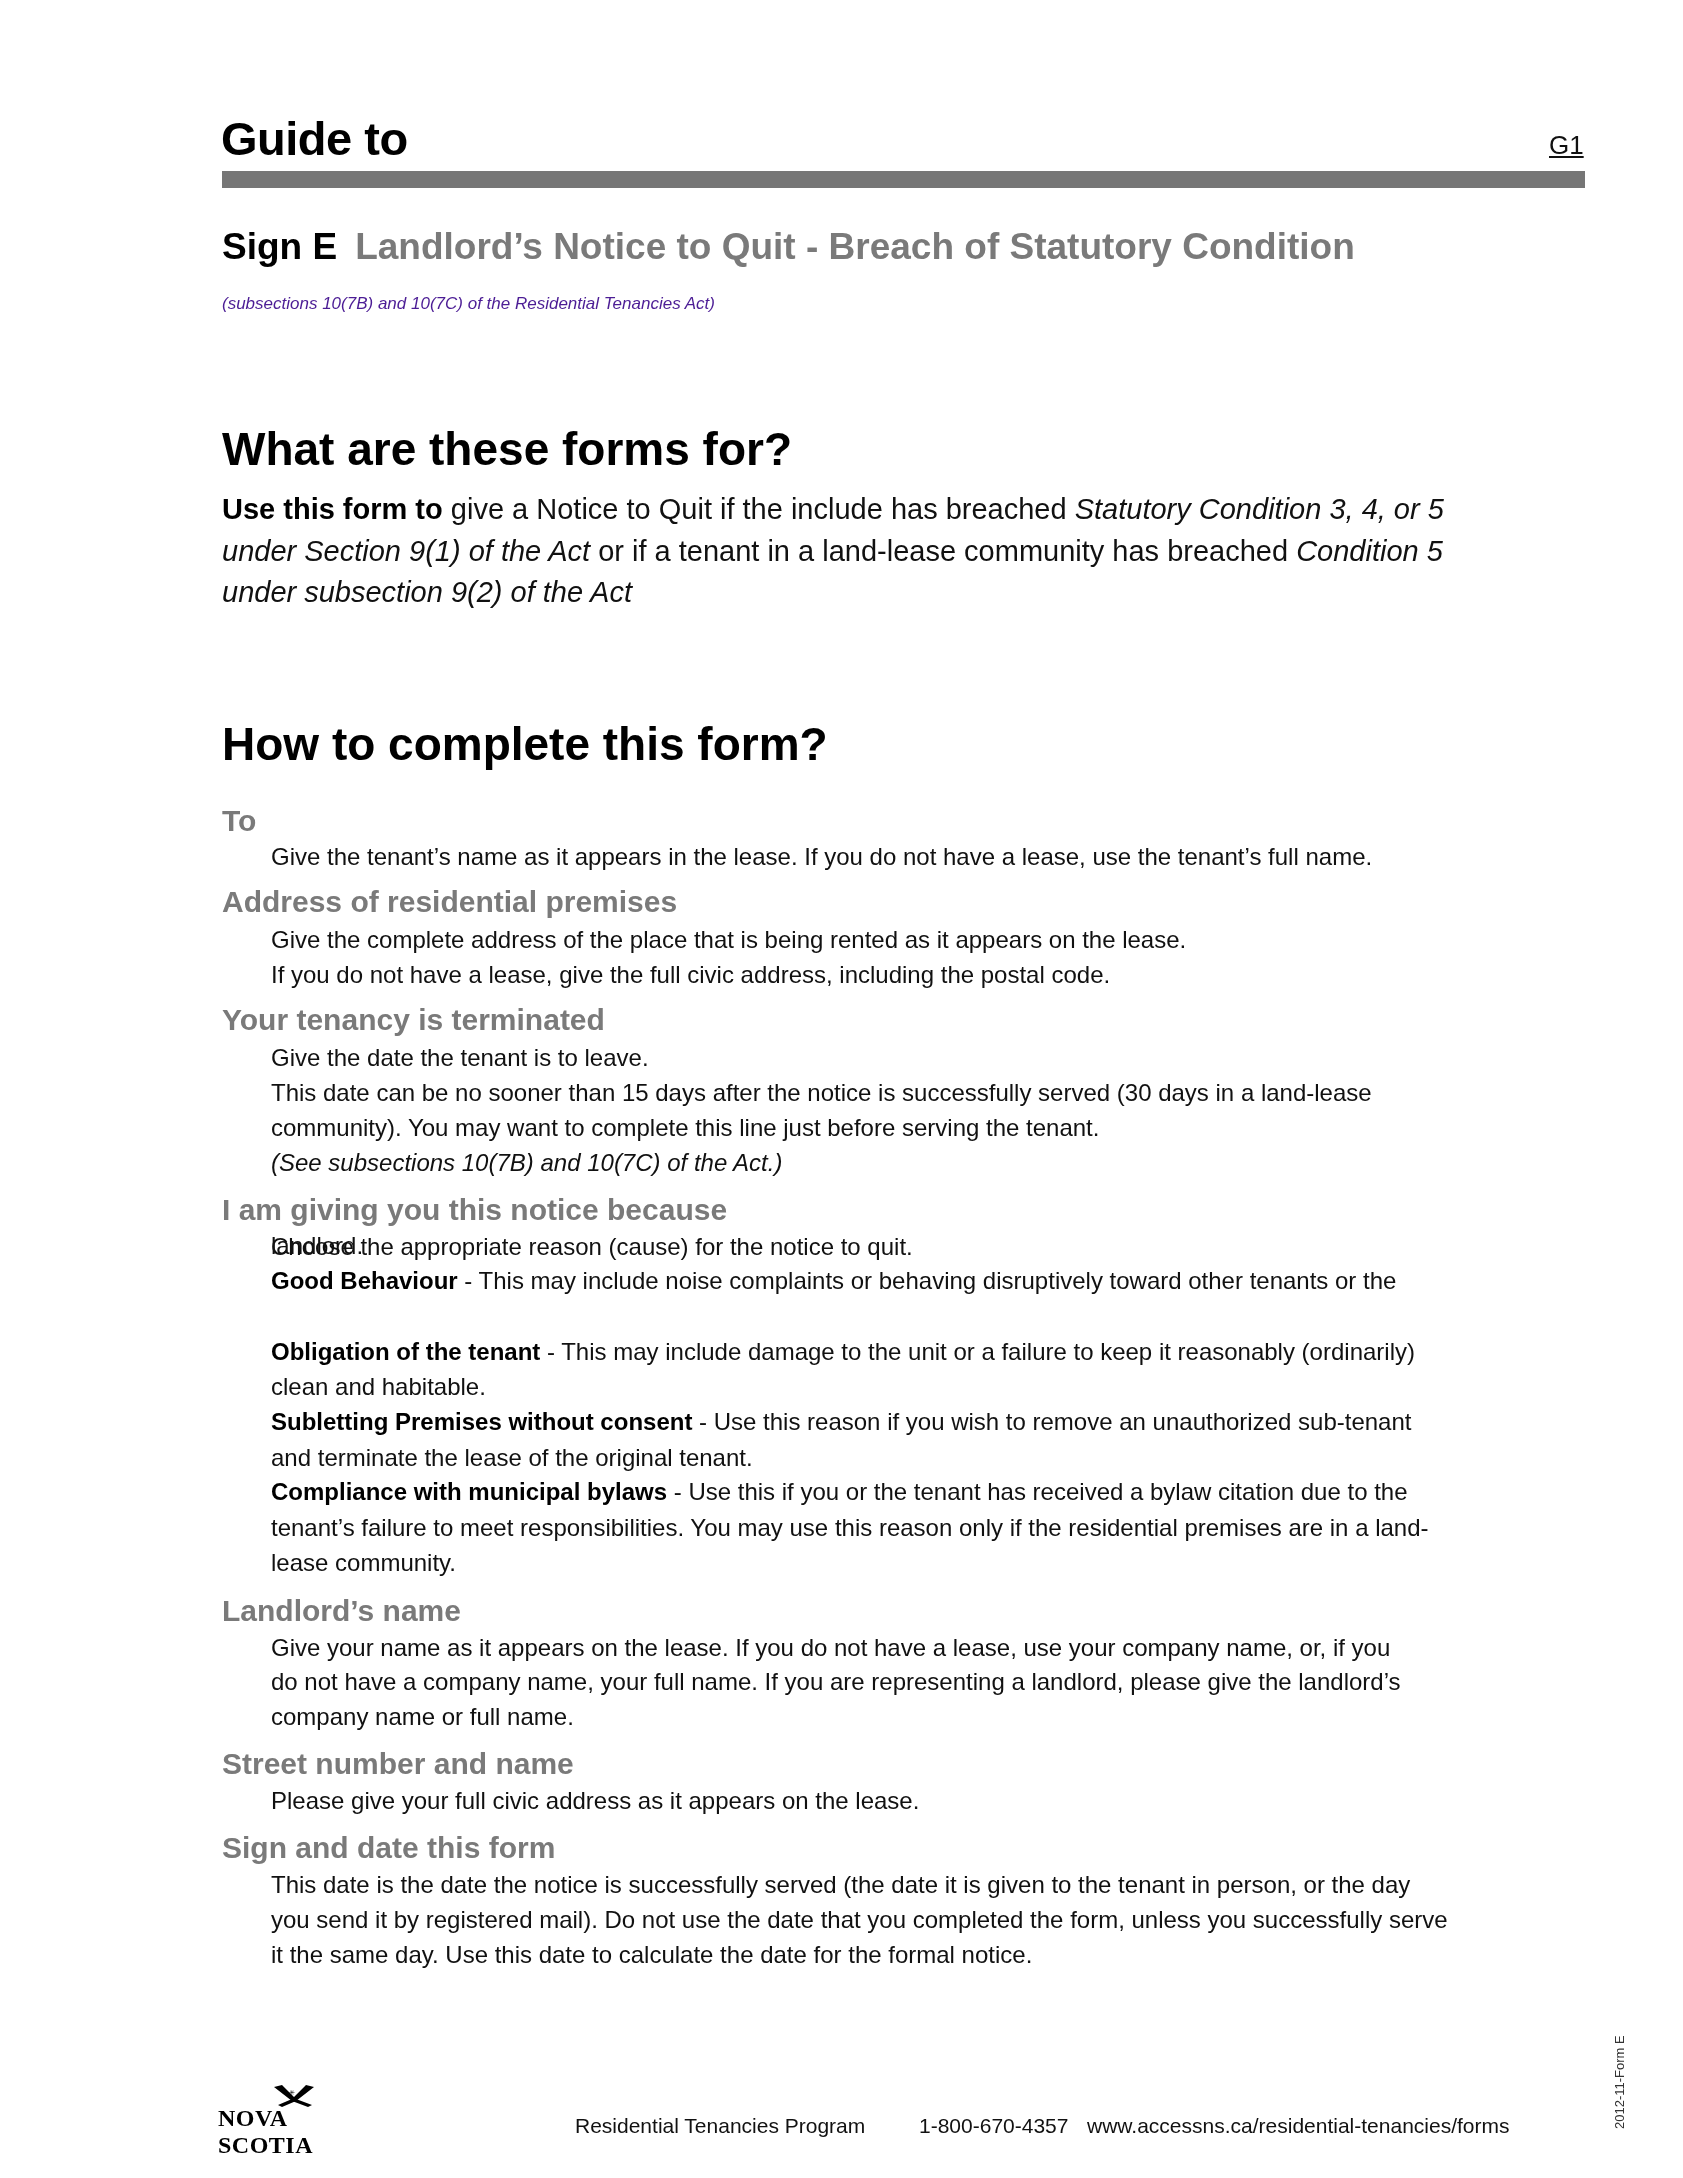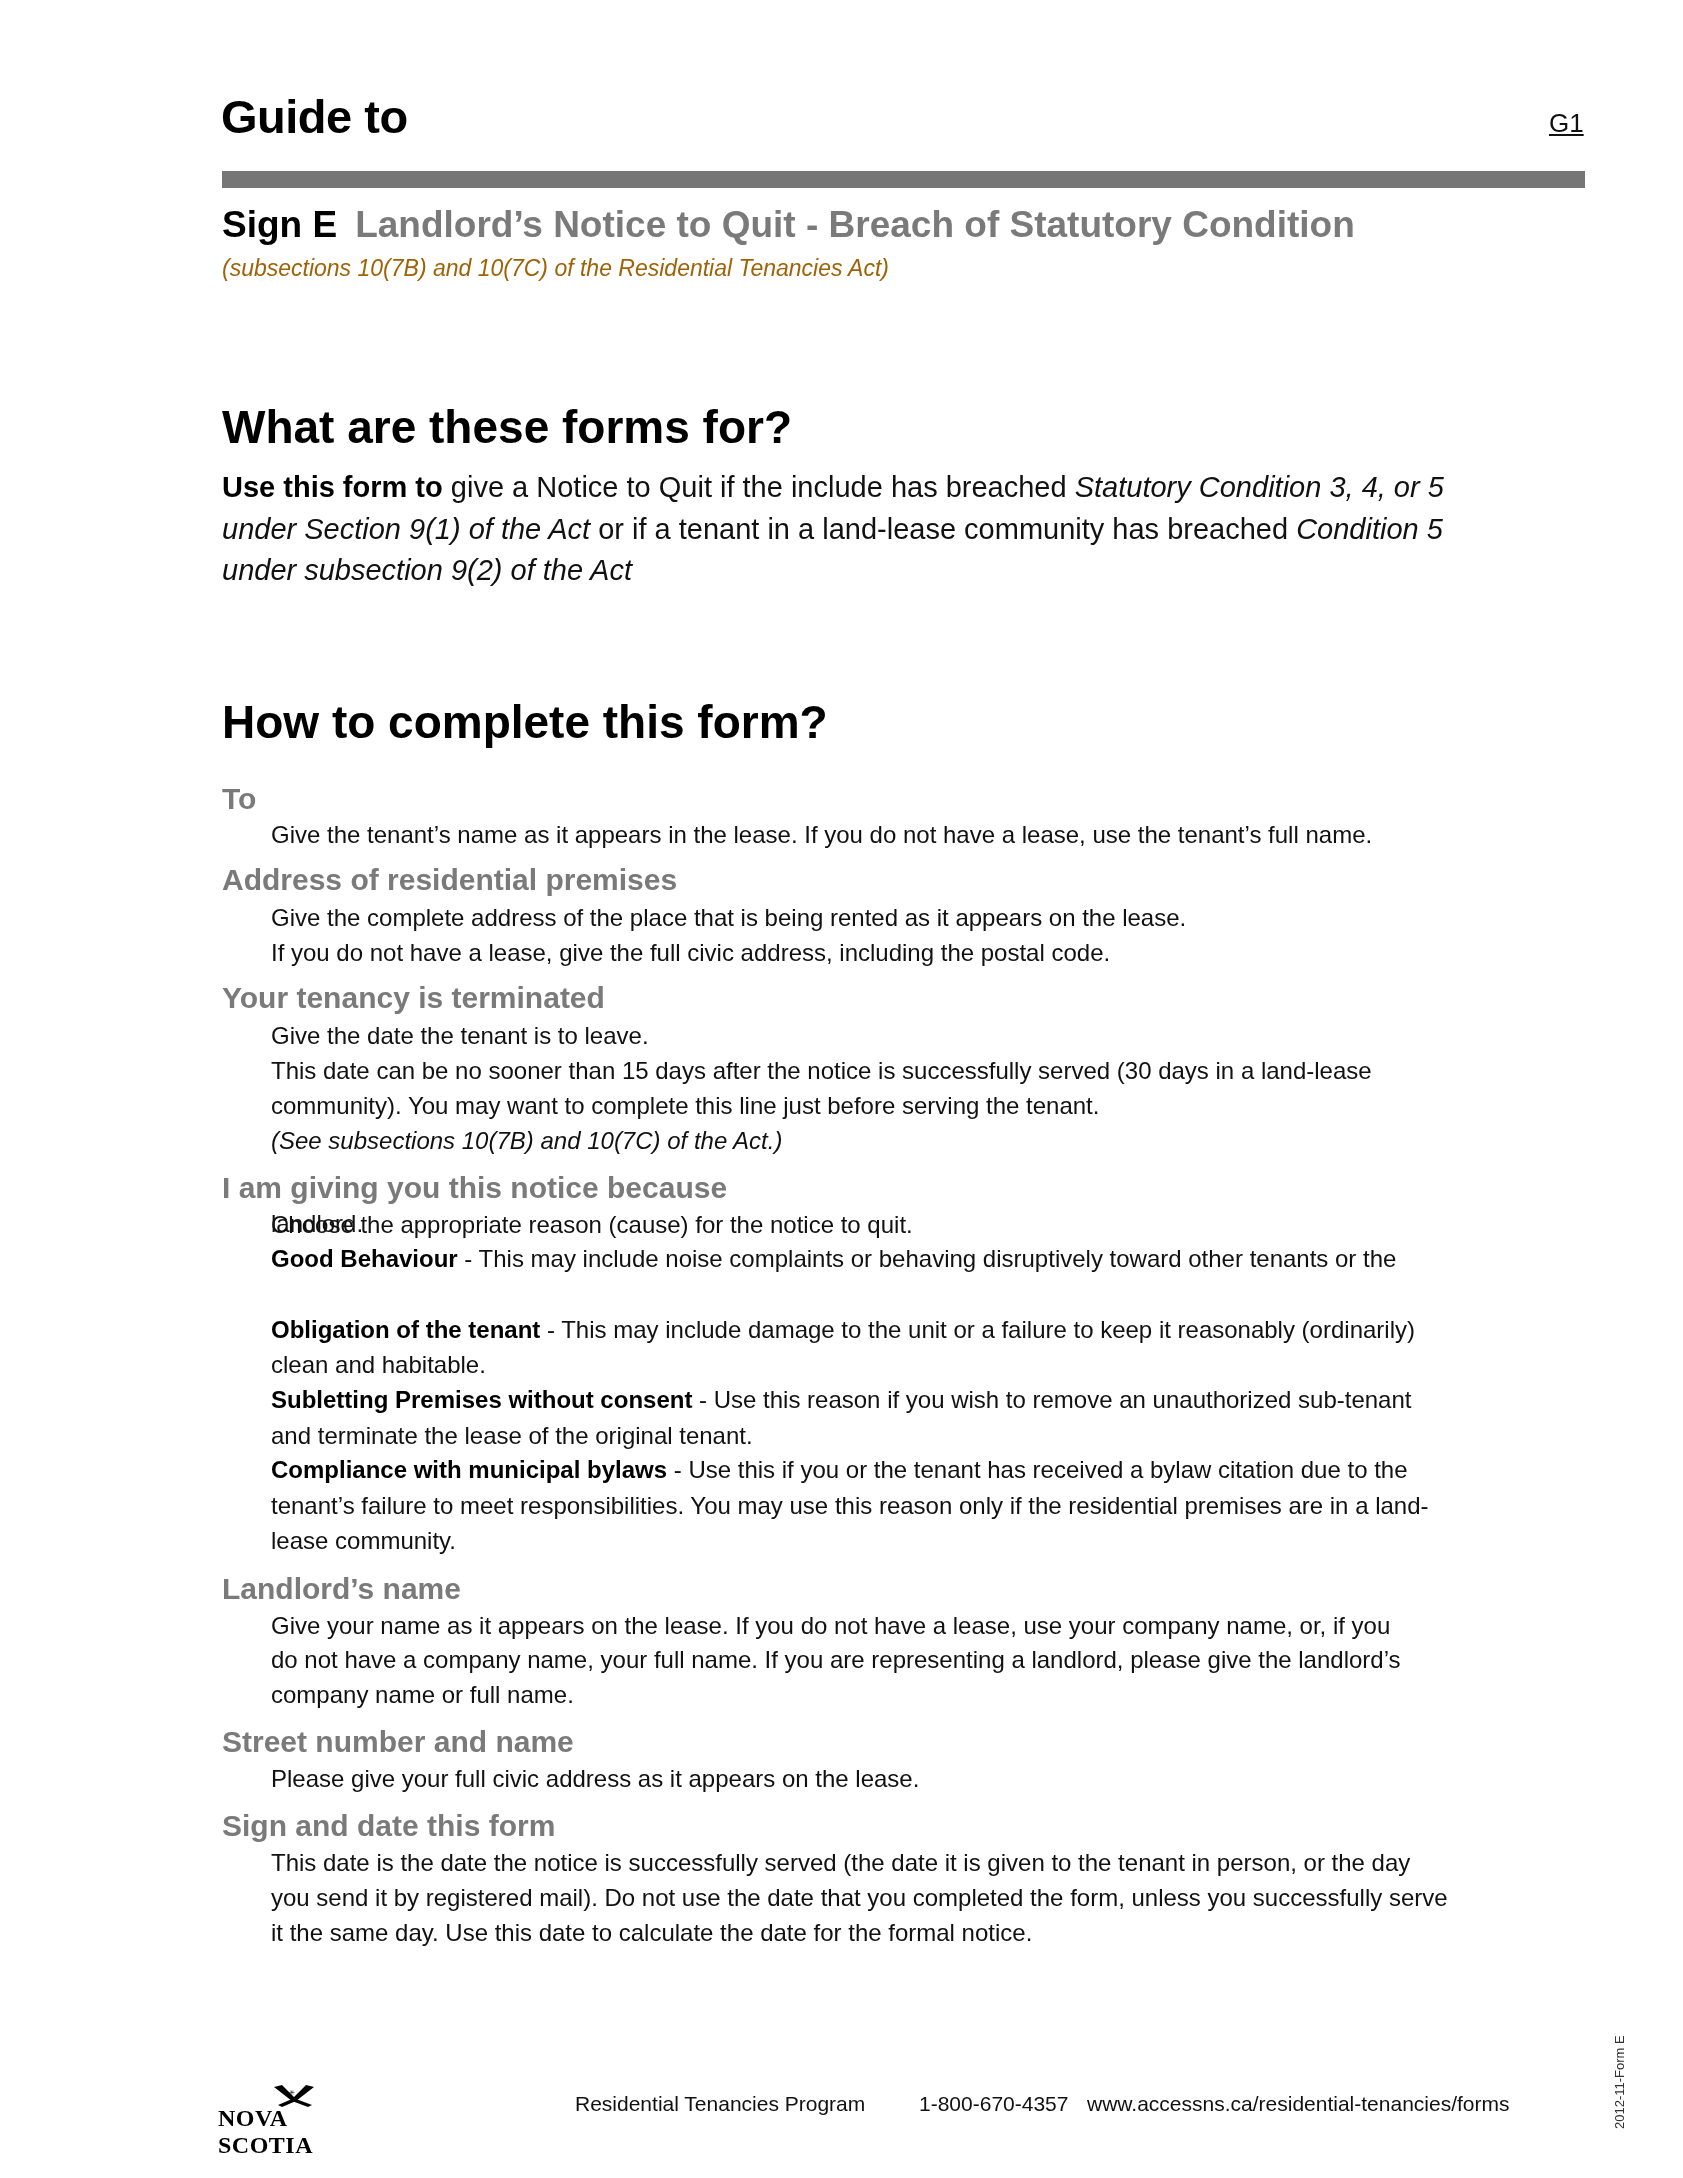--- a/index.html
+++ b/index.html
@@ -1,24 +1,24 @@
 <!DOCTYPE html>
 <html><head>
 <meta charset="utf-8">
 <style>
   html, body { margin: 0; padding: 0; background: #ffffff; }
   body { width: 1683px; height: 2178px; position: relative; overflow: hidden; font-family: "Liberation Sans", sans-serif; color: #111; }
-  .abs { position: absolute; white-space: nowrap; }
+  .abs { position: absolute; white-space: nowrap; margin-top: 22px; }
   .title-guide { left: 221px; top: 89px; font-size: 47px; font-weight: bold; color: #000; letter-spacing: -0.5px; }
   .page-num { left: 1549px; top: 108px; font-size: 26px; color: #111; text-decoration: underline; }
   .top-bar { position: absolute; left: 222px; top: 171px; width: 1363px; height: 17px; background: #767676; }
   .form-title { left: 222px; top: 204px; font-size: 37px; font-weight: bold; }
   .form-title .form-code { color: #000; }
   .form-title .form-name { color: #7a7a7a; margin-left: 18px; }
-  .subtitle { left: 222px; top: 255px; font-size: 23px; font-style: italic; color: #a16207; }
+  .subtitle { left: 222px; top: 272px; font-size: 17px; font-style: italic; color: #4c1d95; }
   .section-h { left: 222px; font-size: 46px; font-weight: bold; color: #000; }
   .lead { left: 222px; font-size: 29px; color: #111; }
   .lead b { font-weight: bold; color: #000; }
   .lead i { font-style: italic; }
   .field-h { left: 222px; font-size: 30px; font-weight: bold; color: #7a7a7a; }
   .body-line { left: 271px; font-size: 24px; color: #111; }
   .body-line b { font-weight: bold; color: #000; }
   .footer-text { top: 2092px; font-size: 21px; color: #111; }
   .side-code { position: absolute; left: 1612px; top: 2129px; font-size: 13px; color: #333; transform: rotate(-90deg); transform-origin: left top; white-space: nowrap; }
   .logo { position: absolute; left: 218px; top: 2083px; width: 139px; height: 48px; }

